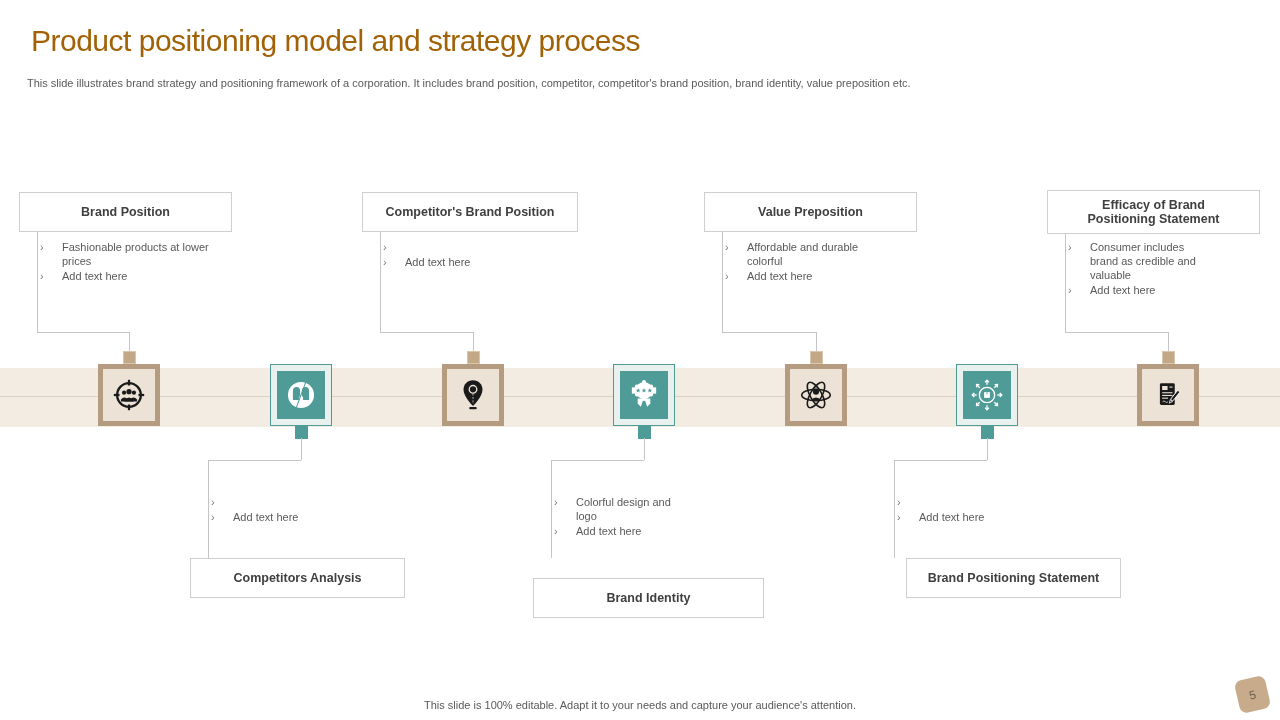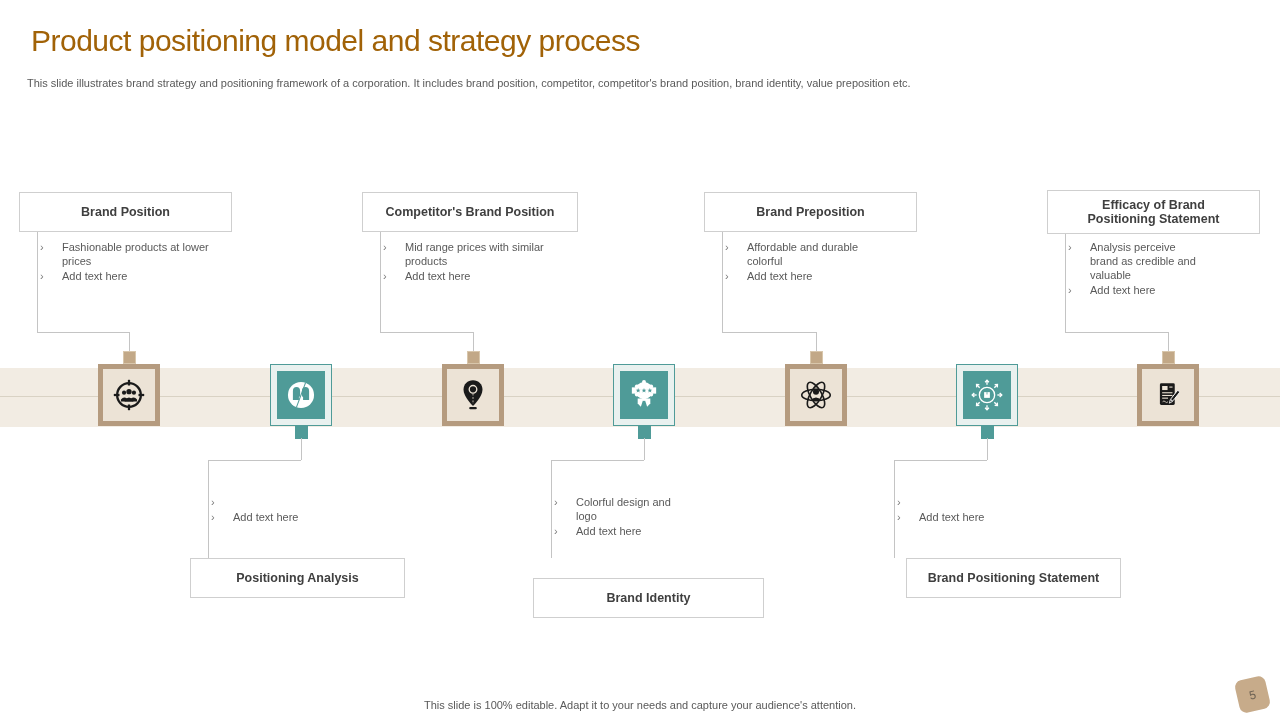--- a/index.html
+++ b/index.html
@@ -78,32 +78,31 @@
   <div class="tbox" style="left:362px;top:192px;width:216px">
     <span>Competitor's Brand Position</span>
   </div>
   <div class="vline" style="left:380px;top:232px;height:100px"></div>
   <div class="hline" style="left:380px;top:332px;width:93px"></div>
   <div class="vline" style="left:473px;top:332px;height:20px"></div>
   <div class="sq sq-tan" style="left:467px;top:351px"></div>
   <ul class="bullets" style="left:383px;top:240px;width:162px">
     <li>
         <span class="bm">›</span>
-        <span class="bt">Mid range prices with similar products</span>
       </li>
     <li>
         <span class="bm">›</span>
         <span class="bt">Add text here</span>
       </li>
   </ul>
 </div>
 
 <div>
   <div class="tbox" style="left:704px;top:192px;width:213px">
-    <span>Brand Preposition</span>
+    <span>Value Preposition</span>
   </div>
   <div class="vline" style="left:722px;top:232px;height:100px"></div>
   <div class="hline" style="left:722px;top:332px;width:94px"></div>
   <div class="vline" style="left:816px;top:332px;height:20px"></div>
   <div class="sq sq-tan" style="left:810px;top:351px"></div>
   <ul class="bullets" style="left:725px;top:240px;width:134px">
     <li>
         <span class="bm">›</span>
         <span class="bt">Affordable and durable colorful</span>
       </li>
@@ -118,21 +117,21 @@
   <div class="tbox" style="left:1047px;top:190px;width:213px;min-height:44px">
     <span style="width:160px">Efficacy of Brand Positioning Statement</span>
   </div>
   <div class="vline" style="left:1065px;top:234px;height:98px"></div>
   <div class="hline" style="left:1065px;top:332px;width:103px"></div>
   <div class="vline" style="left:1168px;top:332px;height:20px"></div>
   <div class="sq sq-tan" style="left:1162px;top:351px"></div>
   <ul class="bullets" style="left:1068px;top:240px;width:137px">
     <li>
         <span class="bm">›</span>
-        <span class="bt">Analysis perceive brand as credible and valuable</span>
+        <span class="bt">Consumer includes brand as credible and valuable</span>
       </li>
     <li>
         <span class="bm">›</span>
         <span class="bt">Add text here</span>
       </li>
   </ul>
 </div>
 
 <div class="icon-tan" style="left:98px;top:364px">
   <svg viewBox="0 0 40 40" width="38" height="38">
@@ -259,21 +258,21 @@
   <ul class="bullets" style="left:211px;top:495px;width:162px">
     <li>
         <span class="bm">›</span>
       </li>
     <li>
         <span class="bm">›</span>
         <span class="bt">Add text here</span>
       </li>
   </ul>
   <div class="tbox" style="left:190px;top:558px;width:215px">
-    <span>Positioning Analysis</span>
+    <span>Competitors Analysis</span>
   </div>
 </div>
 
 <div>
   <div class="sq sq-teal" style="left:638px;top:426px"></div>
   <div class="vline" style="left:644px;top:438px;height:22px"></div>
   <div class="hline" style="left:551px;top:460px;width:93px"></div>
   <div class="vline" style="left:551px;top:460px;height:98px"></div>
   <ul class="bullets" style="left:554px;top:495px;width:120px">
     <li>

